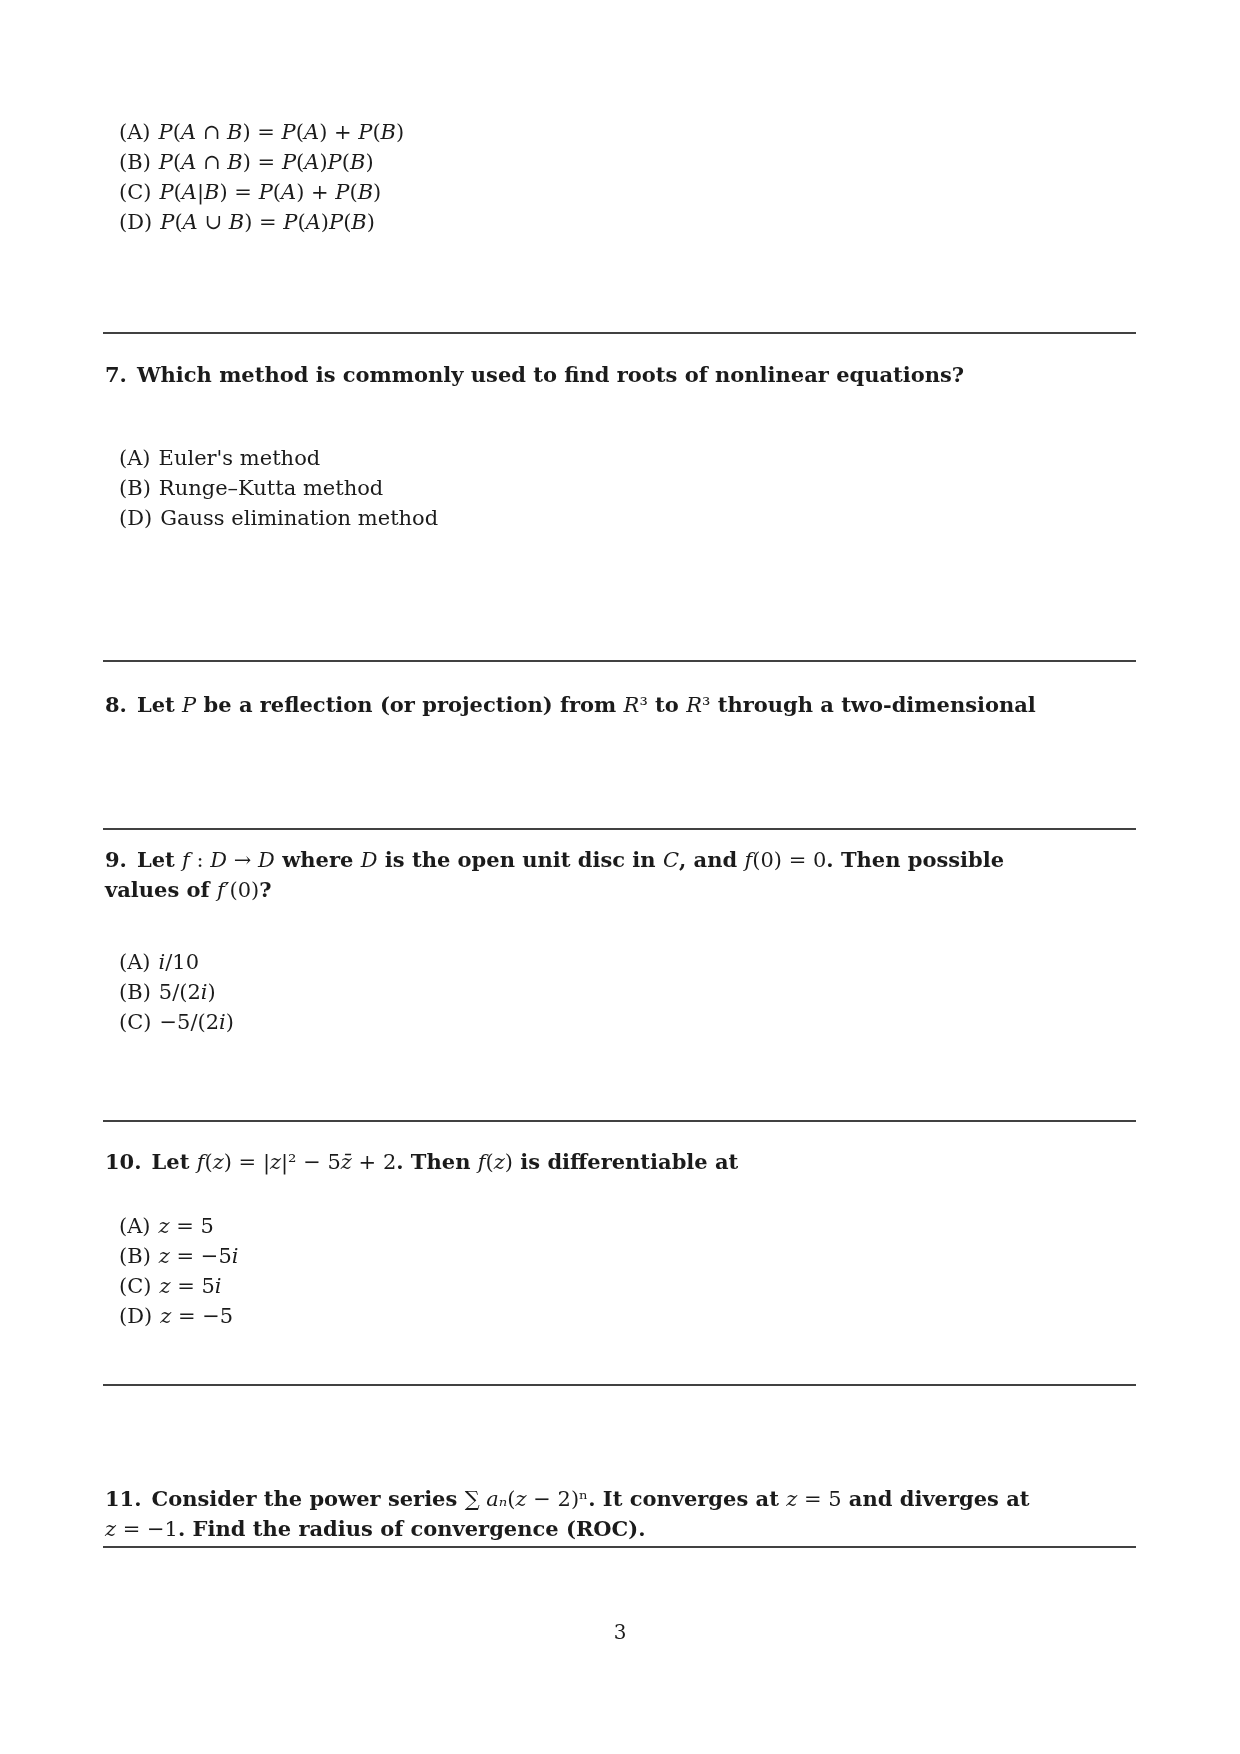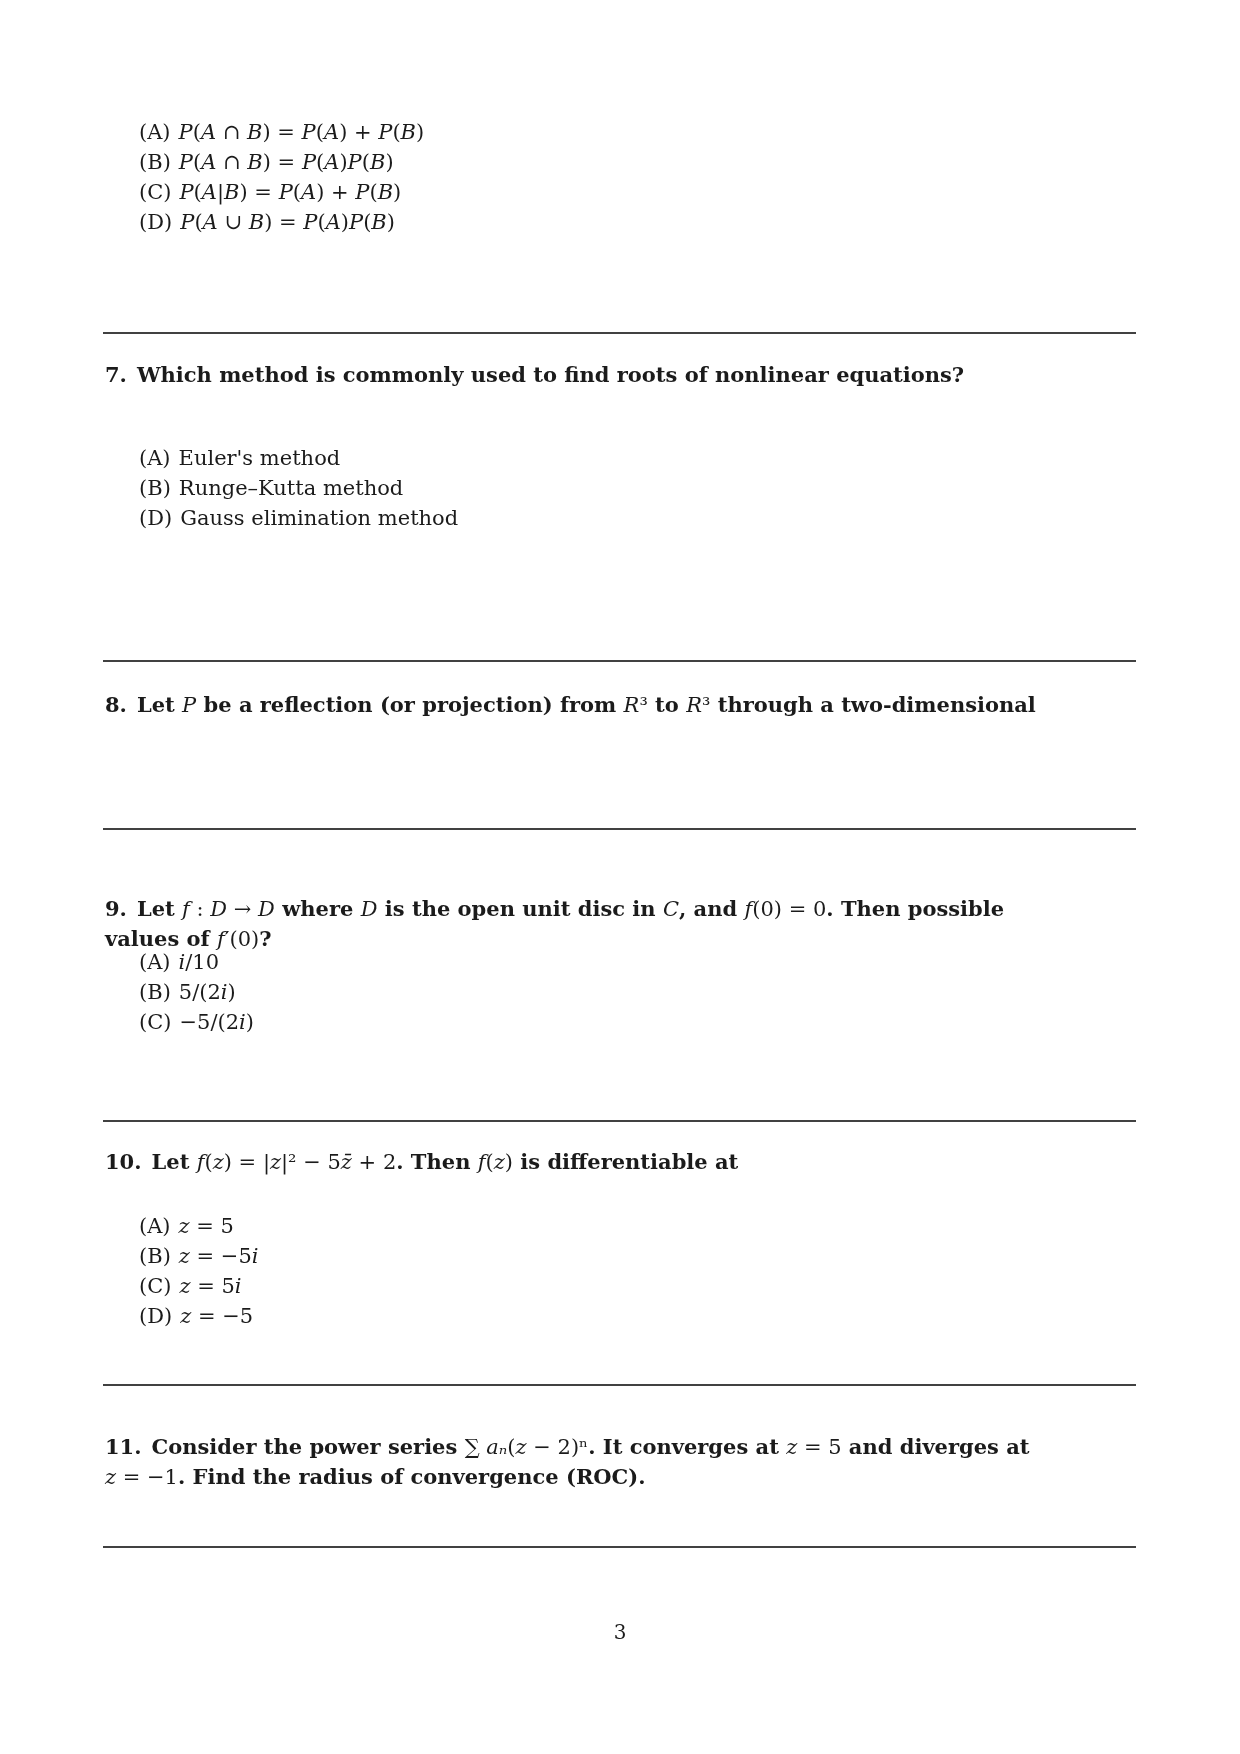--- a/index.html
+++ b/index.html
@@ -11,21 +11,21 @@
     font-family:"DejaVu Serif","Liberation Serif",serif;
     color:#1b1b1b;
     overflow:hidden;
   }
   .block {
     position:absolute;
     left:105px; width:1032px;
     font-size:21px; line-height:30px;
     white-space:nowrap;
   }
-  .options { left:119px;margin-left:20px; }
+  .options { left:119px; }
   .question { font-weight:bold; }
   .question .mi { font-weight:normal; font-style:italic; }
   .question .mr { font-weight:normal; font-style:normal; }
   .options .mi { font-style:italic; }
   .options .mr { font-style:normal; }
   .qnum { margin-right:10px; }
   .opt-label { margin-right:8px; }
   .rule {
     position:absolute;
     left:103px; width:1033px;
@@ -64,21 +64,21 @@
   </section>
 
   <hr class="rule" style="top:660px">
 
   <section class="block question" style="top:690px">
     <div class="q-line"><span class="qnum">8.</span><span><span>Let </span><span class="mi">P</span><span> be a reflection (or projection) from </span><span class="mi">R</span><span class="mr">³</span><span> to </span><span class="mi">R</span><span class="mr">³</span><span> through a two-dimensional</span></span></div>
   </section>
 
   <hr class="rule" style="top:828px">
 
-  <section class="block question" style="top:894px">
+  <section class="block question" style="top:845px">
     <div class="q-line"><span class="qnum">9.</span><span><span>Let </span><span class="mi">f</span><span class="mr"> : </span><span class="mi">D</span><span class="mr"> → </span><span class="mi">D</span><span> where </span><span class="mi">D</span><span> is the open unit disc in </span><span class="mi">C</span><span>, and </span><span class="mi">f</span><span class="mr">(0) = 0</span><span>.  Then possible</span></span></div>
     <div class="q-line"><span><span>values of </span><span class="mi">f</span><span class="mr">′(0)</span><span>?</span></span></div>
   </section>
 
   <section class="block options" style="top:947px">
     <div class="opt-line"><span class="opt-label">(A)</span><span class="opt-text"><span class="mi">i</span><span class="mr">/10</span></span></div>
     <div class="opt-line"><span class="opt-label">(B)</span><span class="opt-text"><span class="mr">5/(2</span><span class="mi">i</span><span class="mr">)</span></span></div>
     <div class="opt-line"><span class="opt-label">(C)</span><span class="opt-text"><span class="mr">−5/(2</span><span class="mi">i</span><span class="mr">)</span></span></div>
   </section>
 
@@ -90,21 +90,21 @@
 
   <section class="block options" style="top:1211px">
     <div class="opt-line"><span class="opt-label">(A)</span><span class="opt-text"><span class="mi">z</span><span class="mr"> = 5</span></span></div>
     <div class="opt-line"><span class="opt-label">(B)</span><span class="opt-text"><span class="mi">z</span><span class="mr"> = −5</span><span class="mi">i</span></span></div>
     <div class="opt-line"><span class="opt-label">(C)</span><span class="opt-text"><span class="mi">z</span><span class="mr"> = 5</span><span class="mi">i</span></span></div>
     <div class="opt-line"><span class="opt-label">(D)</span><span class="opt-text"><span class="mi">z</span><span class="mr"> = −5</span></span></div>
   </section>
 
   <hr class="rule" style="top:1384px">
 
-  <section class="block question" style="top:1432px">
+  <section class="block question" style="top:1484px">
     <div class="q-line"><span class="qnum">11.</span><span><span>Consider the power series </span><span class="mr">∑ </span><span class="mi">aₙ</span><span class="mr">(</span><span class="mi">z</span><span class="mr"> − 2)ⁿ</span><span>.  It converges at </span><span class="mi">z</span><span class="mr"> = 5</span><span> and diverges at</span></span></div>
     <div class="q-line"><span><span class="mi">z</span><span class="mr"> = −1</span><span>.  Find the radius of convergence (ROC).</span></span></div>
   </section>
 
   <hr class="rule" style="top:1546px">
 
   <div class="pagenum" style="top:1617px">3</div>
 
 </div>
 

